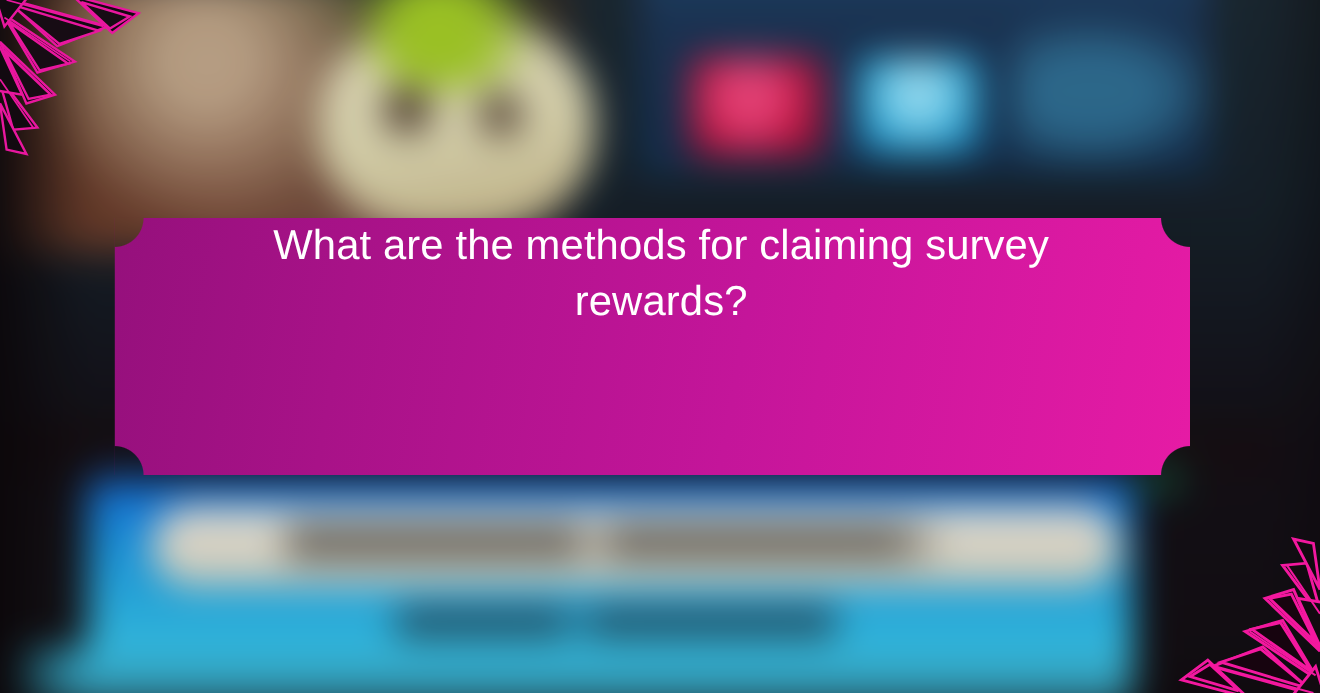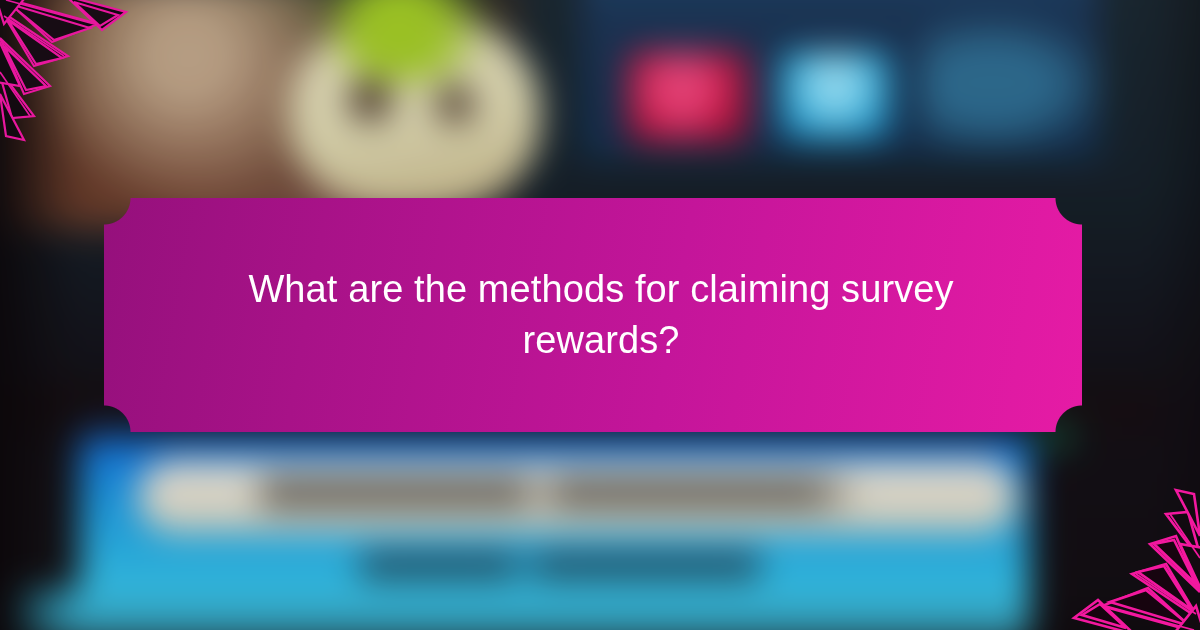--- a/index.html
+++ b/index.html
@@ -143,21 +143,21 @@
     position:absolute; left:0; top:424px; width:120px; height:206px;
     background:rgba(22,14,18,.97);
   }
 
   
   #banner {
     position:absolute;
     left:104px; top:198px;
     width:978px; height:234px;
     background:linear-gradient(100deg, #95107c 0%, #a81288 22%, #c4159a 58%, #e61ba5 100%);
-    display:flex; align-items:center; justify-content:center;
+    display:flex; justify-content:center;
     
     -webkit-mask:
       radial-gradient(circle 26px at 0 0,    transparent 0 26px, #000 27px),
       radial-gradient(circle 26px at 100% 0, transparent 0 26px, #000 27px),
       radial-gradient(circle 26px at 0 100%, transparent 0 26px, #000 27px),
       radial-gradient(circle 26px at 100% 100%, transparent 0 26px, #000 27px);
     -webkit-mask-composite: source-in;
     mask:
       radial-gradient(circle 26px at 0 0,    transparent 0 26px, #000 27px),
       radial-gradient(circle 26px at 100% 0, transparent 0 26px, #000 27px),

